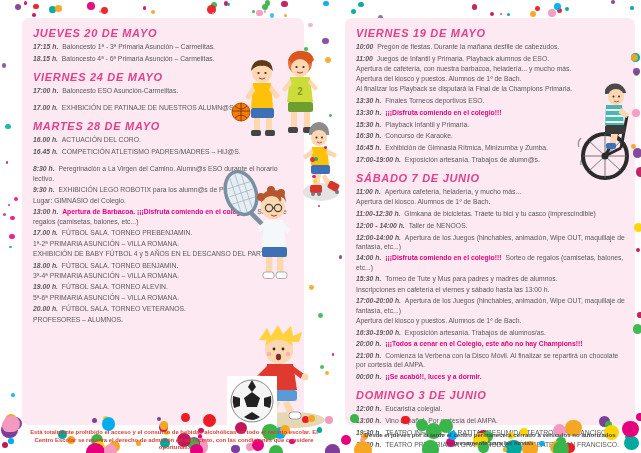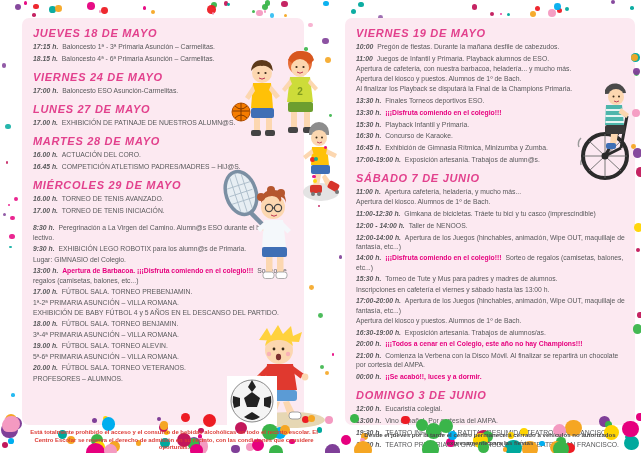--- a/index.html
+++ b/index.html
@@ -237,41 +237,35 @@
       <div class="confetti-dot" style="left: 411.746px; top: 66.5798px; height: 17.3861px; width: 17.3861px; background: rgb(0, 174, 239); opacity: 0.1; z-index: 1;"></div>
       <div class="confetti-dot" style="left: 446.544px; top: 101.347px; height: 12.0179px; width: 12.0179px; background: rgb(127, 63, 152); opacity: 0.1; z-index: 1;"></div>
       <div class="confetti-dot" style="left: 593.93px; top: 378.977px; height: 17.2423px; width: 17.2423px; background: rgb(230, 0, 126); opacity: 0.1; z-index: 1;"></div>
       <div class="confetti-dot" style="left: 497.33px; top: 120.472px; height: 15.5037px; width: 15.5037px; background: rgb(245, 166, 35); opacity: 0.1; z-index: 1;"></div>
       <div class="confetti-dot" style="left: 527.642px; top: 217.135px; height: 16.5799px; width: 16.5799px; background: rgb(245, 166, 35); opacity: 0.1; z-index: 1;"></div>
       <div class="confetti-dot" style="left: 602.006px; top: 62.2378px; height: 19.5821px; width: 19.5821px; background: rgb(244, 154, 193); opacity: 0.1; z-index: 1;"></div>
     </div>
 
   <div class="panel panel-left" id="left-panel">
       <div class="section">
-        <div class="sec-title">JUEVES 18 DE MAYO</div>
+        <div class="sec-title">JUEVES 20 DE MAYO</div>
         <div class="line grp"><span class="seg-t">17:15 h. </span><span class="seg-n">Baloncesto 1ª - 3ª Primaria Asunción – Carmelitas. </span></div>
         <div class="line grp"><span class="seg-t">18.15 h. </span><span class="seg-n">Baloncesto 4ª - 6ª Primaria Asunción – Carmelitas. </span></div>
       </div>
       <div class="section">
         <div class="sec-title">VIERNES 24 DE MAYO</div>
         <div class="line grp"><span class="seg-t">17:00 h. </span><span class="seg-n">Baloncesto ESO Asunción-Carmelitas. </span></div>
       </div>
       <div class="section">
-        <div class="sec-title">LUNES 27 DE MAYO</div>
         <div class="line grp"><span class="seg-t">17.00 h. </span><span class="seg-n">EXHIBICIÓN DE PATINAJE DE NUESTROS ALUMN@S. </span></div>
       </div>
       <div class="section">
         <div class="sec-title">MARTES 28 DE MAYO</div>
         <div class="line grp"><span class="seg-t">16.00 h. </span><span class="seg-n">ACTUACIÓN DEL CORO. </span></div>
         <div class="line grp"><span class="seg-t">16.45 h. </span><span class="seg-n">COMPETICIÓN ATLETISMO PADRES/MADRES – HIJ@S. </span></div>
-      </div>
-      <div class="section">
-        <div class="sec-title">MIÉRCOLES 29 DE MAYO</div>
-        <div class="line grp"><span class="seg-t">16.00 h. </span><span class="seg-n">TORNEO DE TENIS AVANZADO. </span></div>
-        <div class="line grp"><span class="seg-t">17.00 h. </span><span class="seg-n">TORNEO DE TENIS INICIACIÓN. </span></div>
       </div>
       <div class="section">
         <div class="line grp"><span class="seg-t">8:30 h. </span><span class="seg-n">Peregrinación a La Virgen del Camino. Alumn@s ESO durante el horario lectivo. </span></div>
         <div class="line grp"><span class="seg-t">9:30 h. </span><span class="seg-n">EXHIBICIÓN LEGO ROBOTIX para los alumn@s de Primaria. </span></div>
         <div class="line"><span class="seg-n">Lugar: GIMNASIO del Colegio. </span></div>
         <div class="line grp"><span class="seg-t">13:00 h. </span><span class="seg-h">Apertura de Barbacoa. ¡¡¡Disfruta comiendo en el colegio!!! </span><span class="seg-n">Sorteo de regalos (camisetas, balones, etc...) </span></div>
         <div class="line grp"><span class="seg-t">17.00 h. </span><span class="seg-n">FÚTBOL SALA. TORNEO PREBENJAMIN. </span></div>
         <div class="line"><span class="seg-n">1ª-2ª PRIMARIA ASUNCIÓN – VILLA ROMANA. </span></div>
         <div class="line"><span class="seg-n">EXHIBICIÓN DE BABY FÚTBOL 4 y 5 AÑOS EN EL DESCANSO DEL PARTIDO. </span></div>
         <div class="line grp"><span class="seg-t">18.00 h. </span><span class="seg-n">FÚTBOL SALA. TORNEO BENJAMIN. </span></div>

